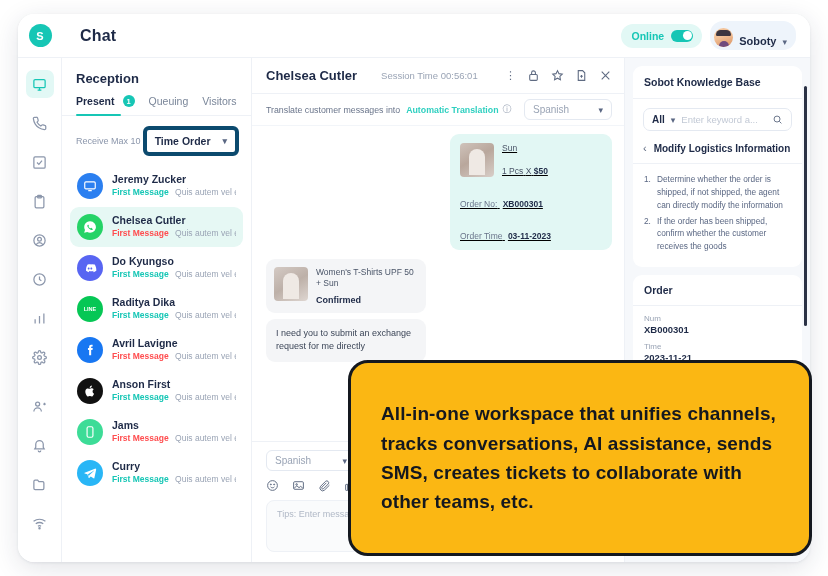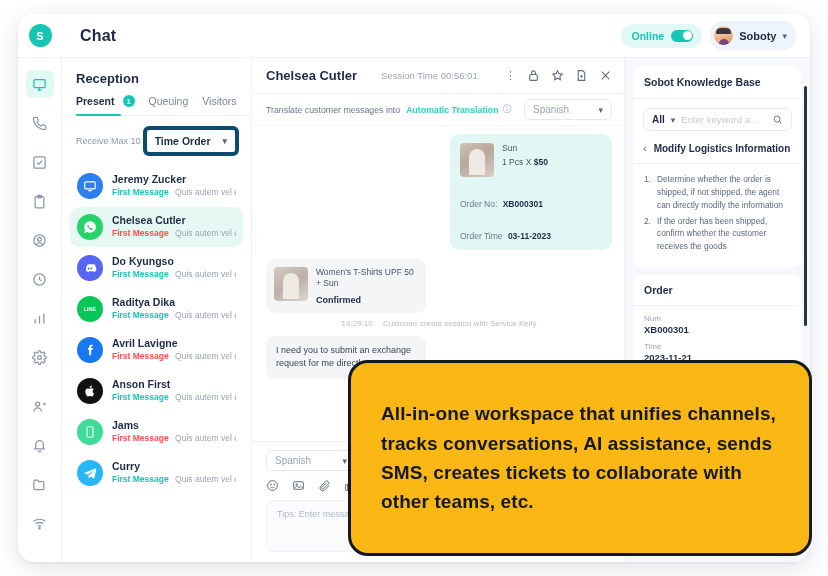--- a/index.html
+++ b/index.html
@@ -58,21 +58,21 @@
   .online-pill .lbl { font-size: 10.5px; color: #16c6b5; font-weight: 600; }
   .toggle {
     width: 22px; height: 12px; border-radius: 7px; background: #16c6b5;
     position: relative;
   }
   .toggle::after {
     content: ""; position: absolute; right: 1.5px; top: 1.5px;
     width: 9px; height: 9px; border-radius: 50%; background: #fff;
   }
   .user-pill {
-    display: flex; align-items: center; gap: 6px;
+    display: flex; align-items: flex-end; gap: 6px;
     background: #eef4fb; border-radius: 13px;
     padding: 3px 9px 3px 4px; height: 29px;
   }
   .avatar {
     width: 19px; height: 19px; border-radius: 50%;
     background: linear-gradient(160deg,#f2c39a 40%,#d98f5f);
     position: relative; overflow: hidden; flex: 0 0 19px;
   }
   .avatar::before {
     content:""; position:absolute; left:2px; top:1.5px; width:15px; height:6px;
@@ -185,36 +185,36 @@
   .tr-info { margin-left: 4px; color: #9aa4b5; font-size: 9px; }
   .lang-select {
     margin-left: auto; display: flex; align-items: center; justify-content: space-between;
     border: 1px solid #e4e9f1; border-radius: 6px;
     padding: 4px 8px; width: 88px; font-size: 10px; color: #9aa4b5;
   }
   .messages { flex: 1; overflow: hidden; padding: 8px 12px 0 14px; position: relative; }
 
   .order-card {
     background: #e2f7f4; border-radius: 9px; padding: 9px 10px;
-    width: 162px; margin-left: auto; margin-bottom: 9px;
+    width: 162px; margin-left: auto; margin-bottom: 9px; text-decoration: underline;
   }
   .oc-top { display: flex; gap: 8px; }
   .thumb {
     width: 34px; height: 34px; border-radius: 4px; flex: 0 0 34px;
     background: linear-gradient(150deg,#cfc3bb 0%,#b9a79c 45%,#d8cec8 100%);
     position: relative; overflow: hidden;
   }
   .thumb::after{
     content:""; position:absolute; left:9px; top:6px; width:16px; height:26px;
     background: #efe9e4; border-radius: 8px 8px 0 0;
   }
   .thumb.gray { background: linear-gradient(150deg,#d4cac4 0%,#bdb0a8 50%,#ded6d1 100%); }
   .oc-info { flex: 1; min-width: 0; }
   .oc-title { font-size: 8.5px; color: #4a5568; line-height: 1.35; }
-  .oc-qty { font-size: 8.5px; color: #4a5568; margin-top: 3px; }
+  .oc-qty { font-size: 8.5px; color: #4a5568; margin-top: 12px; }
   .oc-qty b { color: #1e2a47; }
   .oc-line { font-size: 8.5px; color: #69748a; margin-top: 22px; }
   .oc-line b { color: #1e2a47; margin-left: 3px; }
   .verify-btn {
     margin-top: 8px; border: 1px solid #6fd9cd; border-radius: 13px;
     height: 20px; display: flex; align-items: center; justify-content: center;
     font-size: 9px; color: #16c6b5; font-weight: bold; background: #eafbf8;
   }
 
   .product-card {
@@ -629,24 +629,20 @@
           </div>
 
           <div class="product-card">
             <div class="thumb gray"></div>
             <div>
               <div class="pc-title">Women's T-Shirts UPF 50 + Sun</div>
               <div class="pc-status">Confirmed</div>
             </div>
           </div>
 
-          <div class="sys-line">
-            <span class="t">14:29:10</span>
-            <span>Customer create session with Service Kelly</span>
-          </div>
 
           <div class="bubble-in">I need you to submit an exchange request for me directly</div>
 
           <div class="bubble-out">Hold on, I'll check the logistics</div>
 
         </div>
 
         <div class="composer">
           <div class="comp-lang">
             <span>Spanish</span>

